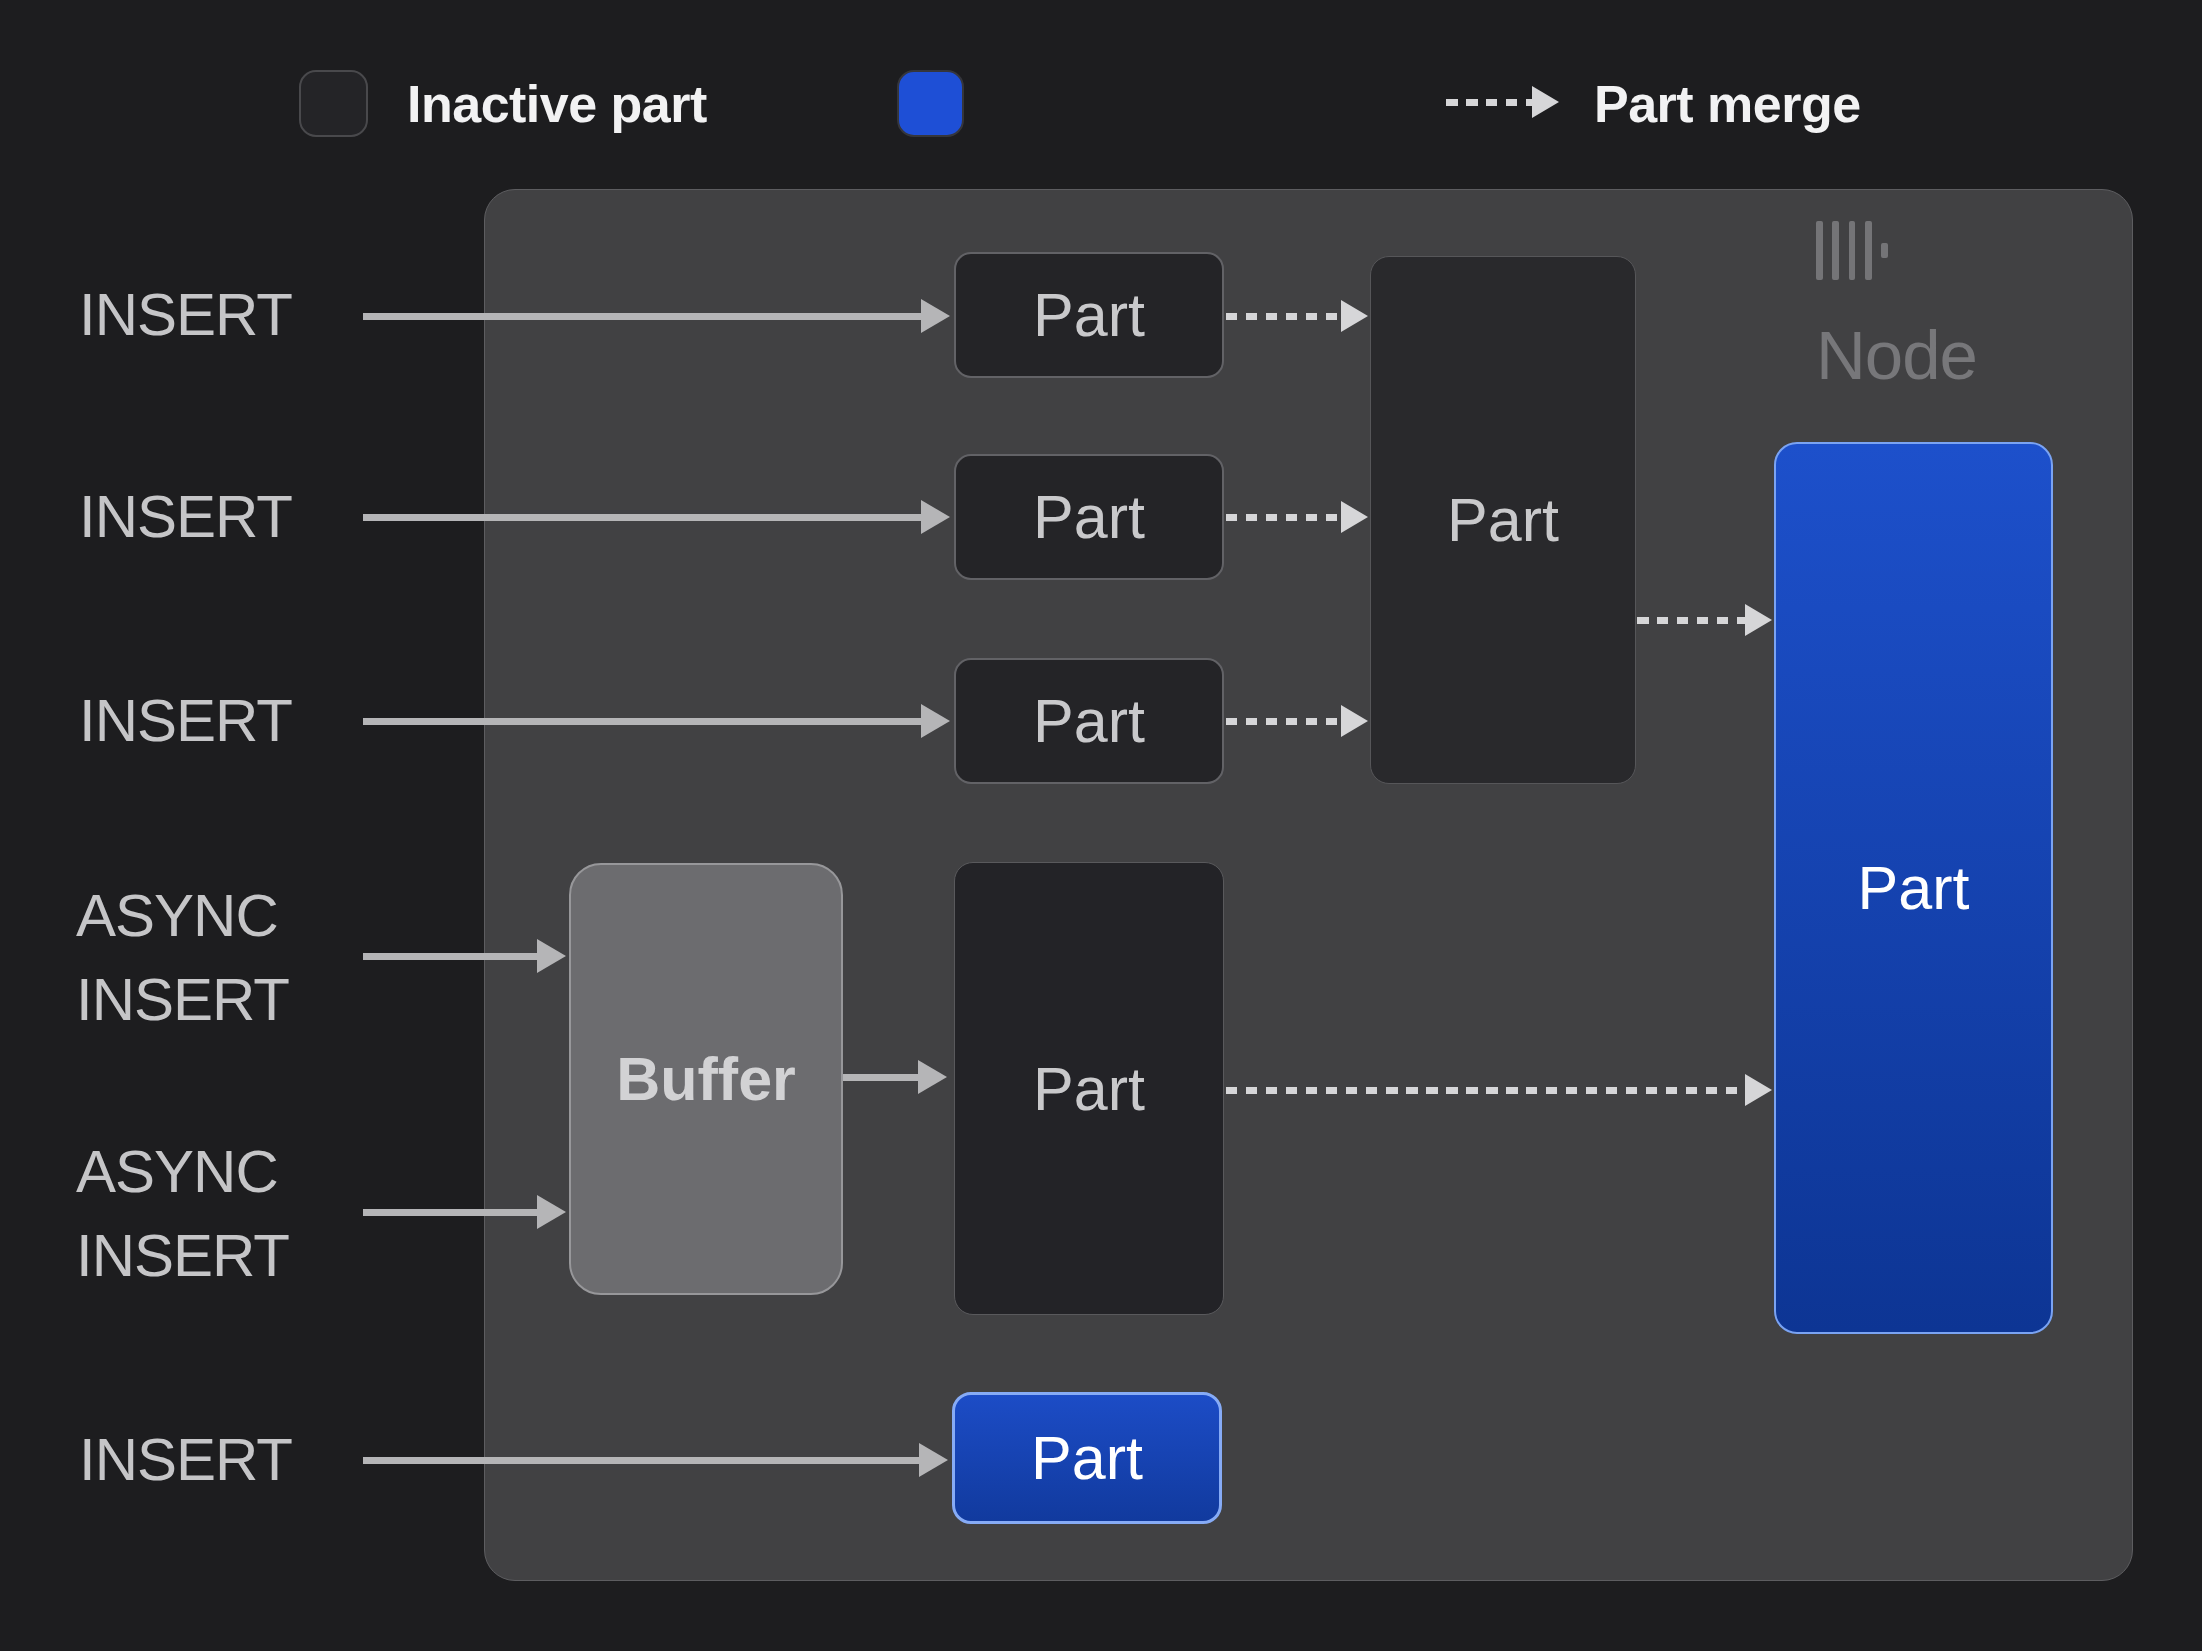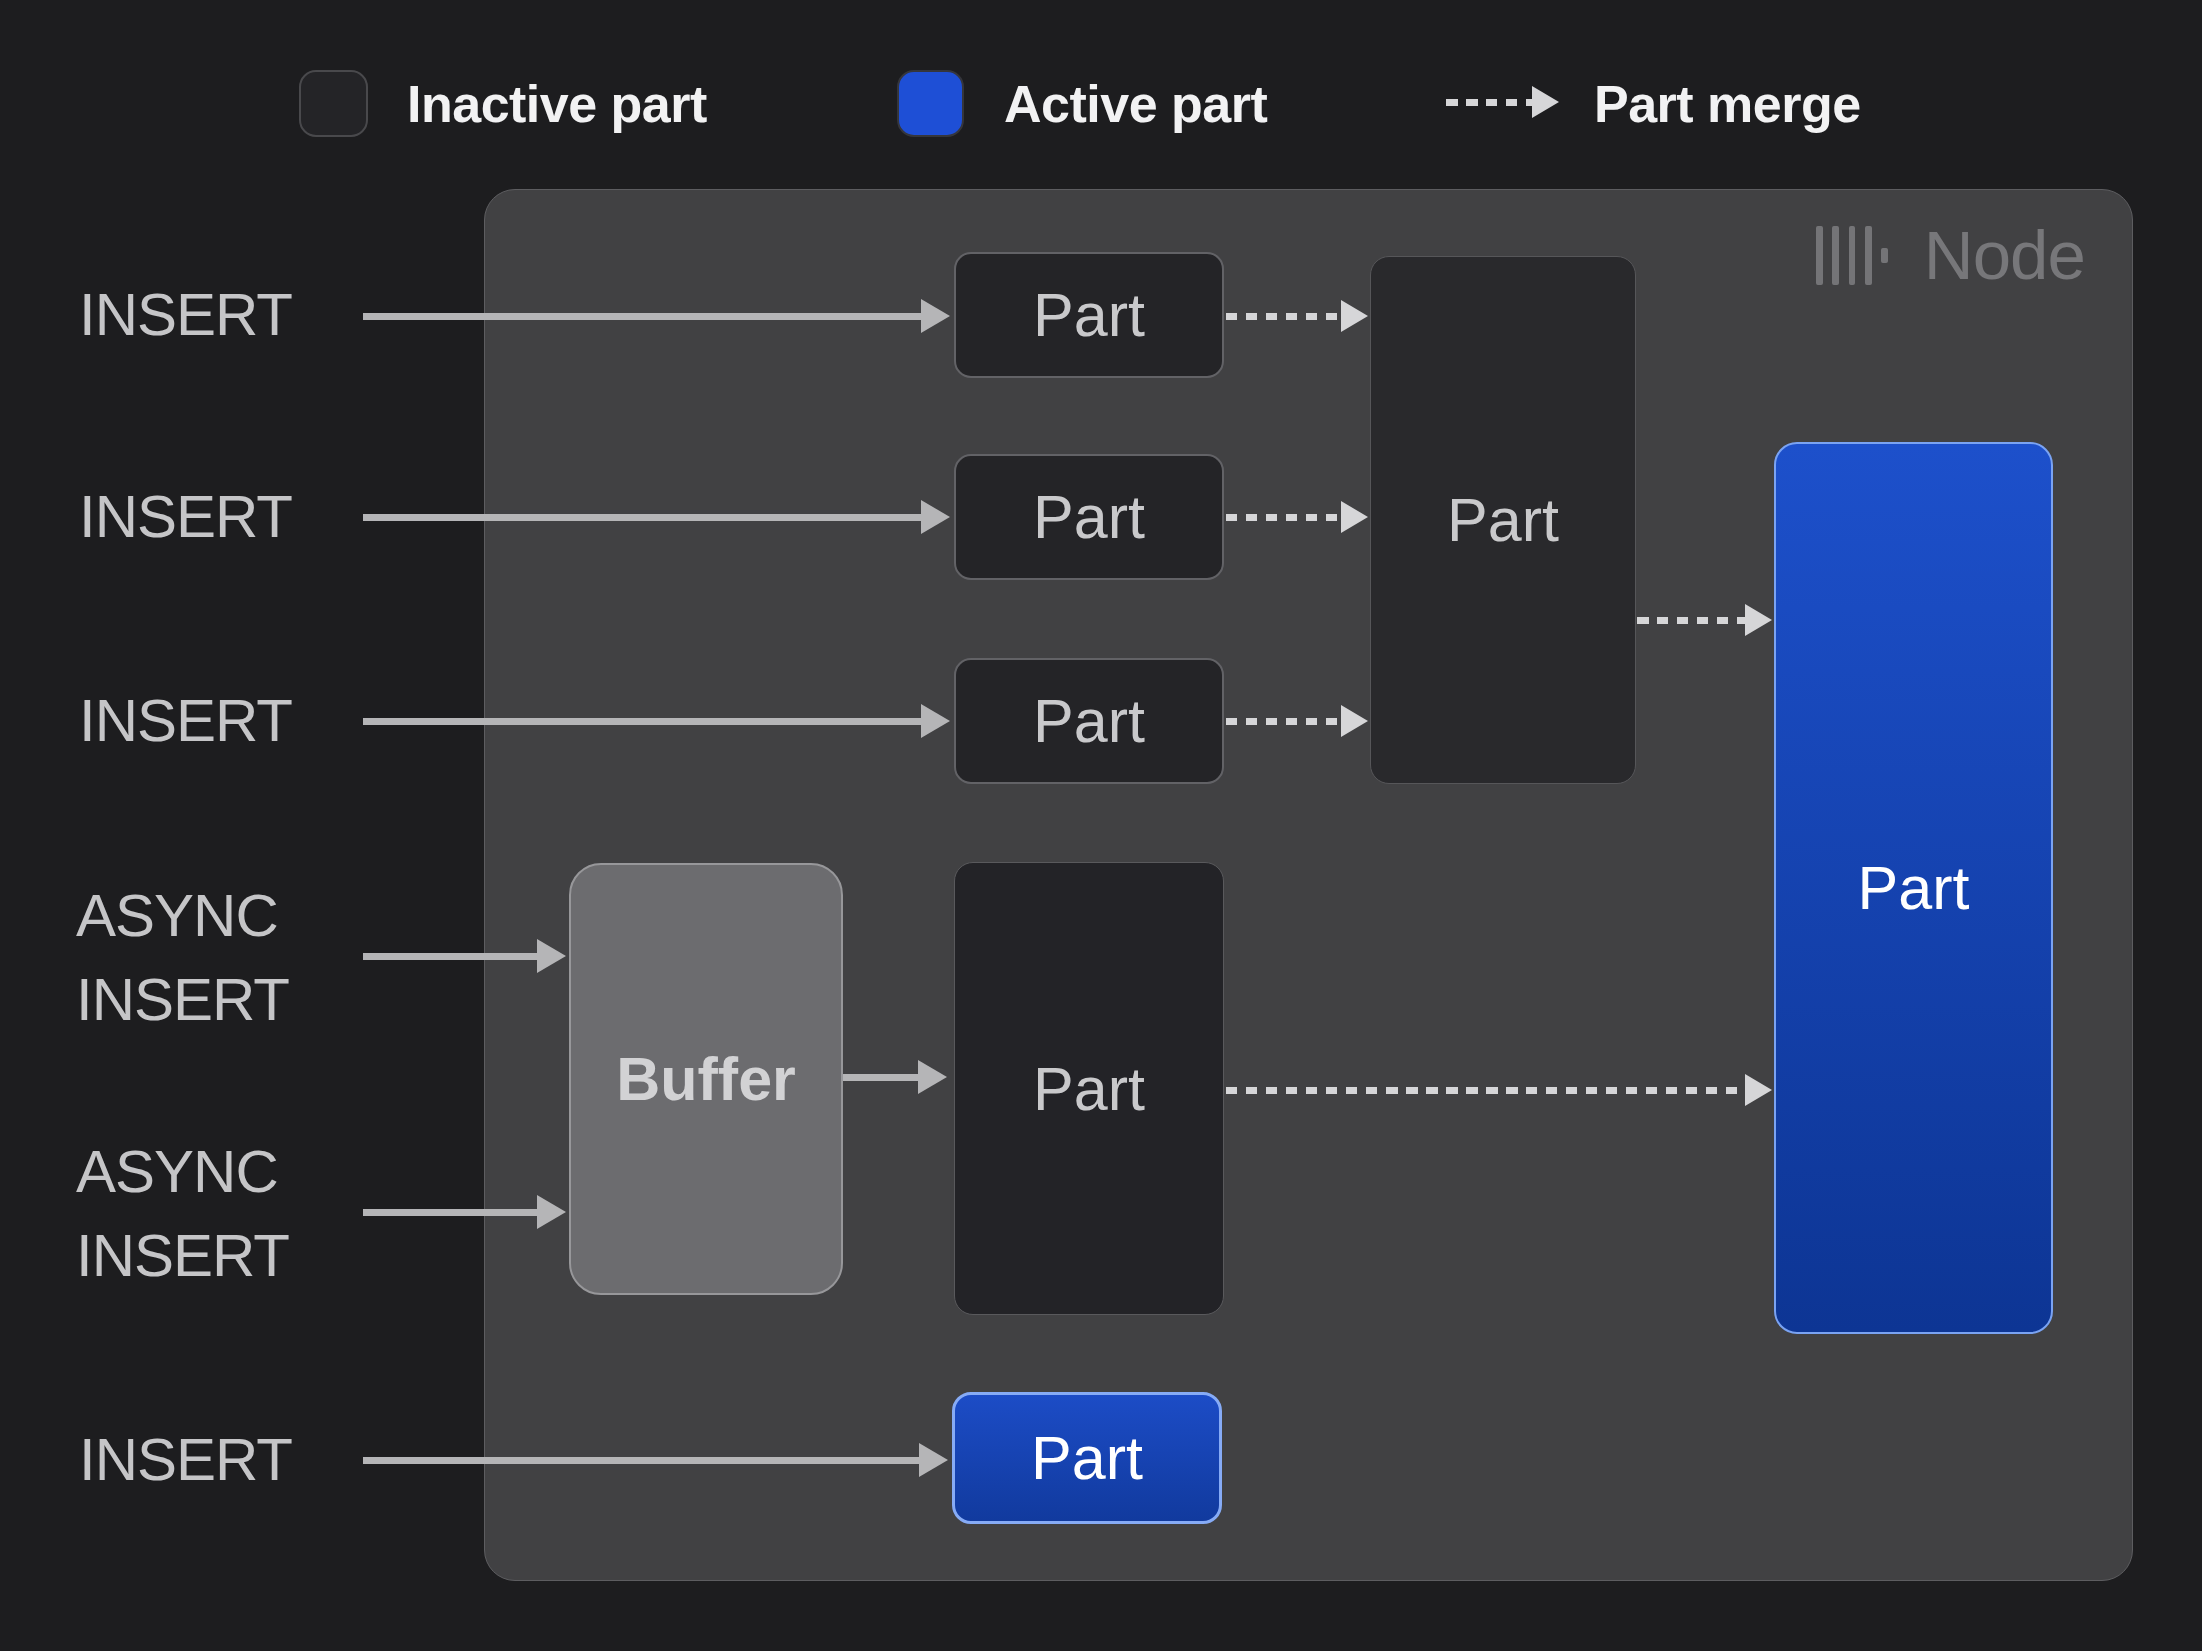--- a/index.html
+++ b/index.html
@@ -38,21 +38,21 @@
     color:var(--text-light);font-size:52px;font-weight:600;letter-spacing:-0.5px;white-space:nowrap;
   }
   
   .node{
     position:absolute;left:484px;top:189px;width:1649px;height:1392px;
     background:var(--node-fill);border:1.9px solid var(--node-border);
     border-radius:31px;box-sizing:border-box;
   }
   .node-title{
     position:absolute;left:1816px;top:221px;height:69px;
-    display:flex;align-items:center;gap:36px;color:var(--text-node);
+    display:flex;align-items:flex-start;gap:36px;color:var(--text-node);flex-direction:column;
   }
   .node-title .title-text{font-size:69px;font-weight:500;letter-spacing:-1px;}
   .ch-logo{display:flex;align-items:center;gap:9.6px;height:61px;}
   .ch-logo .bar{width:6.7px;height:59px;background:#747477;border-radius:1.9px;}
   .ch-logo .bar.short{height:14.3px;}
   
   .box{
     position:absolute;box-sizing:border-box;display:flex;align-items:center;justify-content:center;
     font-size:61px;color:#c9c9cb;white-space:nowrap;
   }
@@ -94,21 +94,20 @@
 </head>
 <body>
 
 <div class="canvas">
 
   <div class="abs" style="left:0;top:0;width:2202px;height:153px;">
     <span class="swatch inactive" style="left:299px;top:70px;width:69px;"></span>
     <span class="legend-label" style="left:407px;top:70px;">Inactive part</span>
 
     <span class="swatch active" style="left:897px;top:70px;"></span>
-    <span class="legend-label" style="left:1004px;top:70px;">Active part</span>
 
     <div class="arrow dashed" style="left:1446px;top:99px;width:86px;">
       <span class="line"></span>
         <i class="head"></i>
     </div>
     <span class="legend-label" style="left:1594px;top:70px;text-align:center;">Part merge</span>
   </div>
 
   <div class="node"></div>
 

